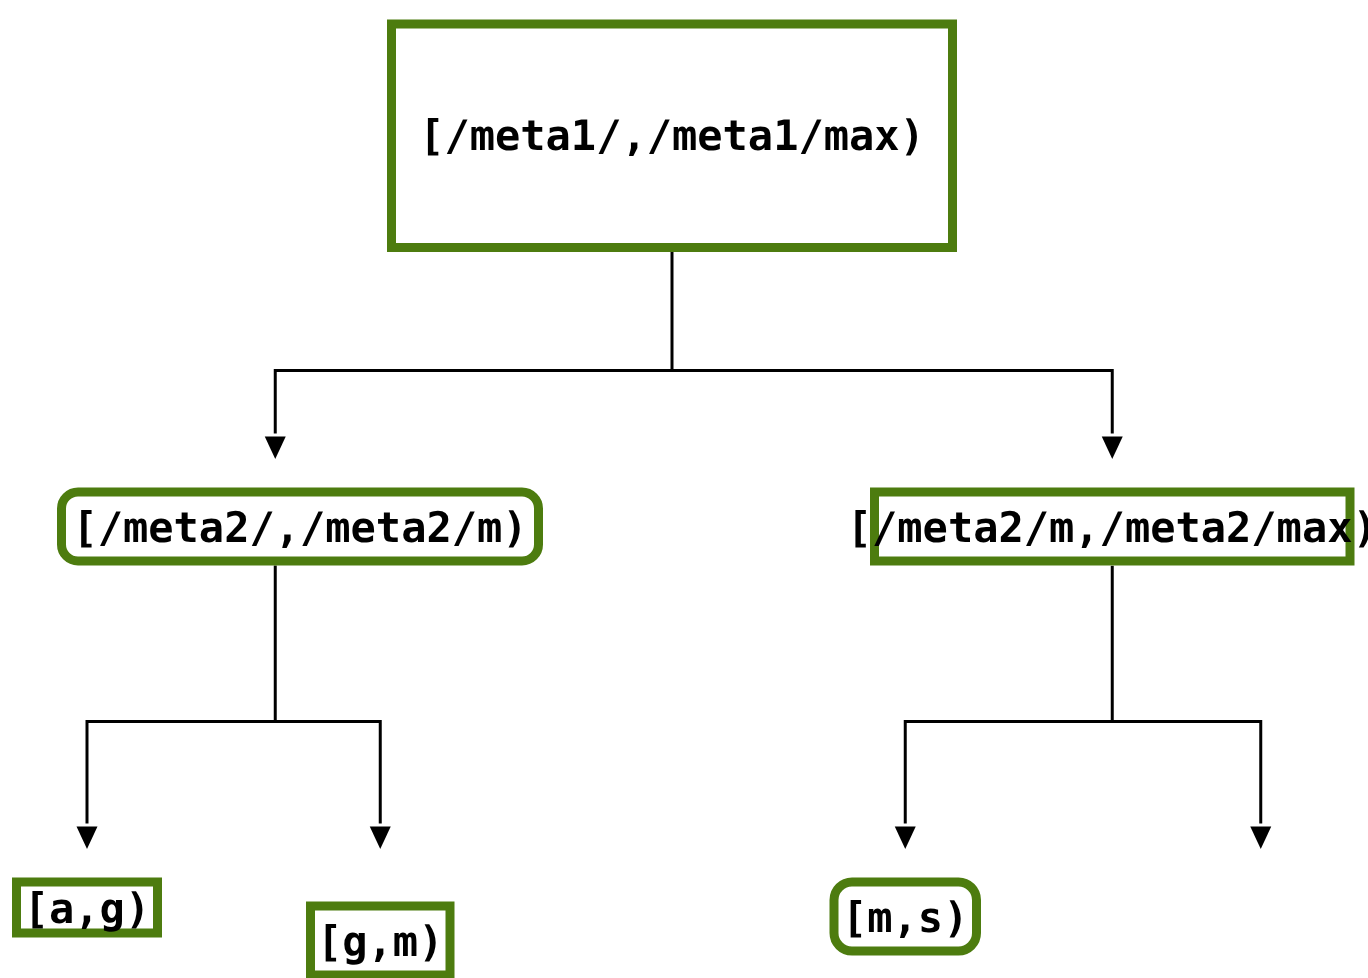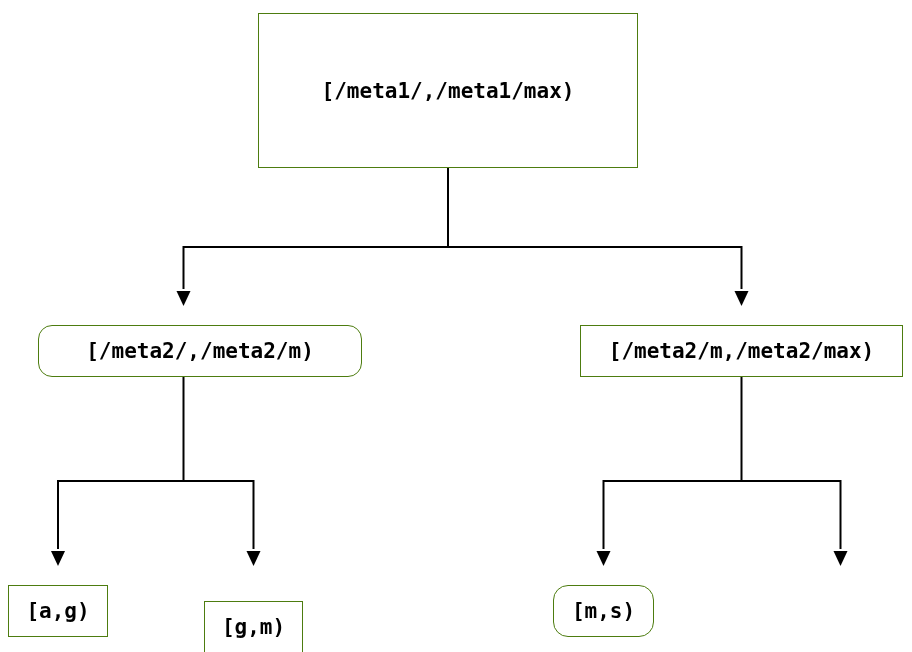--- a/index.html
+++ b/index.html
@@ -19,34 +19,34 @@
     position: absolute;
     left: 0;
     top: 0;
     width: 912px;
     height: 652px;
   }
   .node {
     position: absolute;
     box-sizing: border-box;
     background: #ffffff;
-    border: 1px solid #4d7c0f;
+    border: 6px solid #4d7c0f;
     display: flex;
     align-items: center;
     justify-content: center;
     color: #000000;
-    font-size: 21px;
+    font-size: 28px;
     font-weight: 700;
     white-space: nowrap;
     letter-spacing: 0;
   }
   .node-root    { left: 258px; top: 13px;  width: 380px; height: 155px; }
   .node-l2-left { left: 38px;  top: 325px; width: 324px; height: 52px; border-radius: 14px; }
   .node-l2-right{ left: 580px; top: 325px; width: 323px; height: 52px; }
-  .node-leaf-ag { left: 8px;   top: 585px; width: 100px; height: 52px; }
+  .node-leaf-ag { left: 8px;   top: 585px; width: 100px; height: 40px; }
   .node-leaf-gm { left: 204px; top: 585px; width: 99px;  height: 52px; margin-top: 16px; }
   .node-leaf-ms { left: 553px; top: 585px; width: 101px; height: 52px; border-radius: 15px; }
   .node-leaf-smax { left: 777px; top: 585px; width: 127px; height: 52px; }
 </style>
 </head>
 <body>
 
 <div class="canvas">
 
   <svg class="edges-layer" width="912" height="652" viewBox="0 0 912 652" xmlns="http://www.w3.org/2000/svg" aria-hidden="true">

